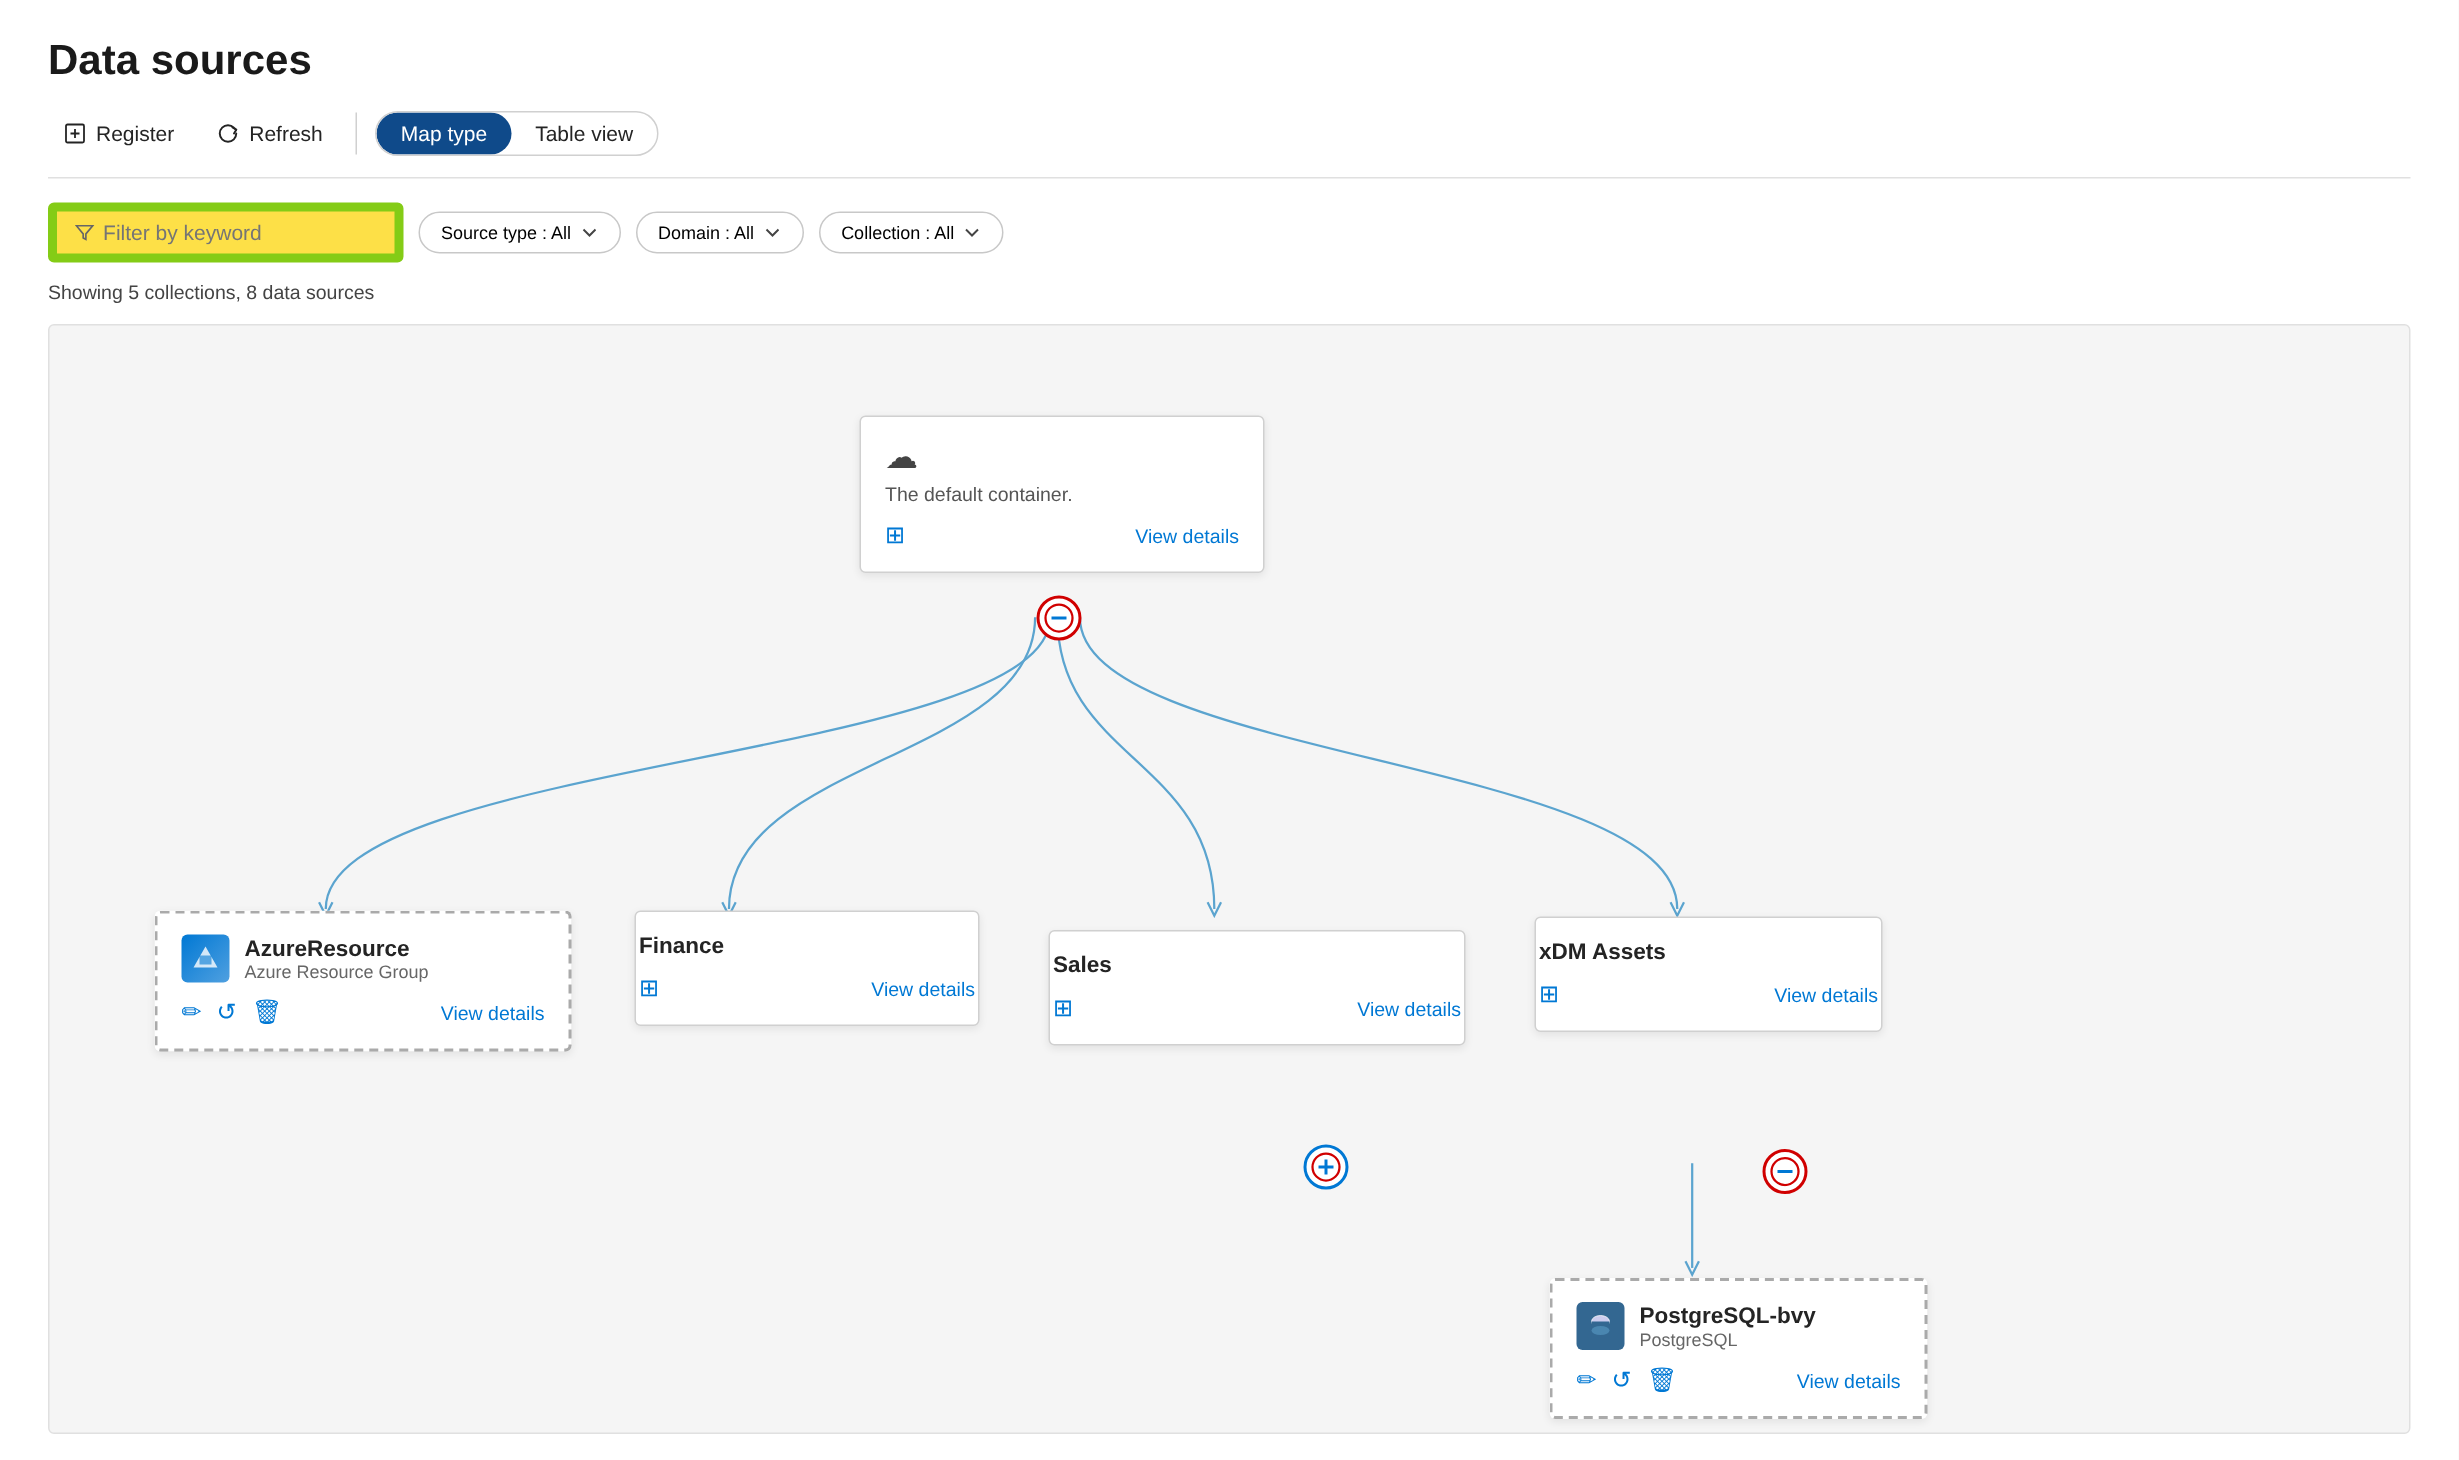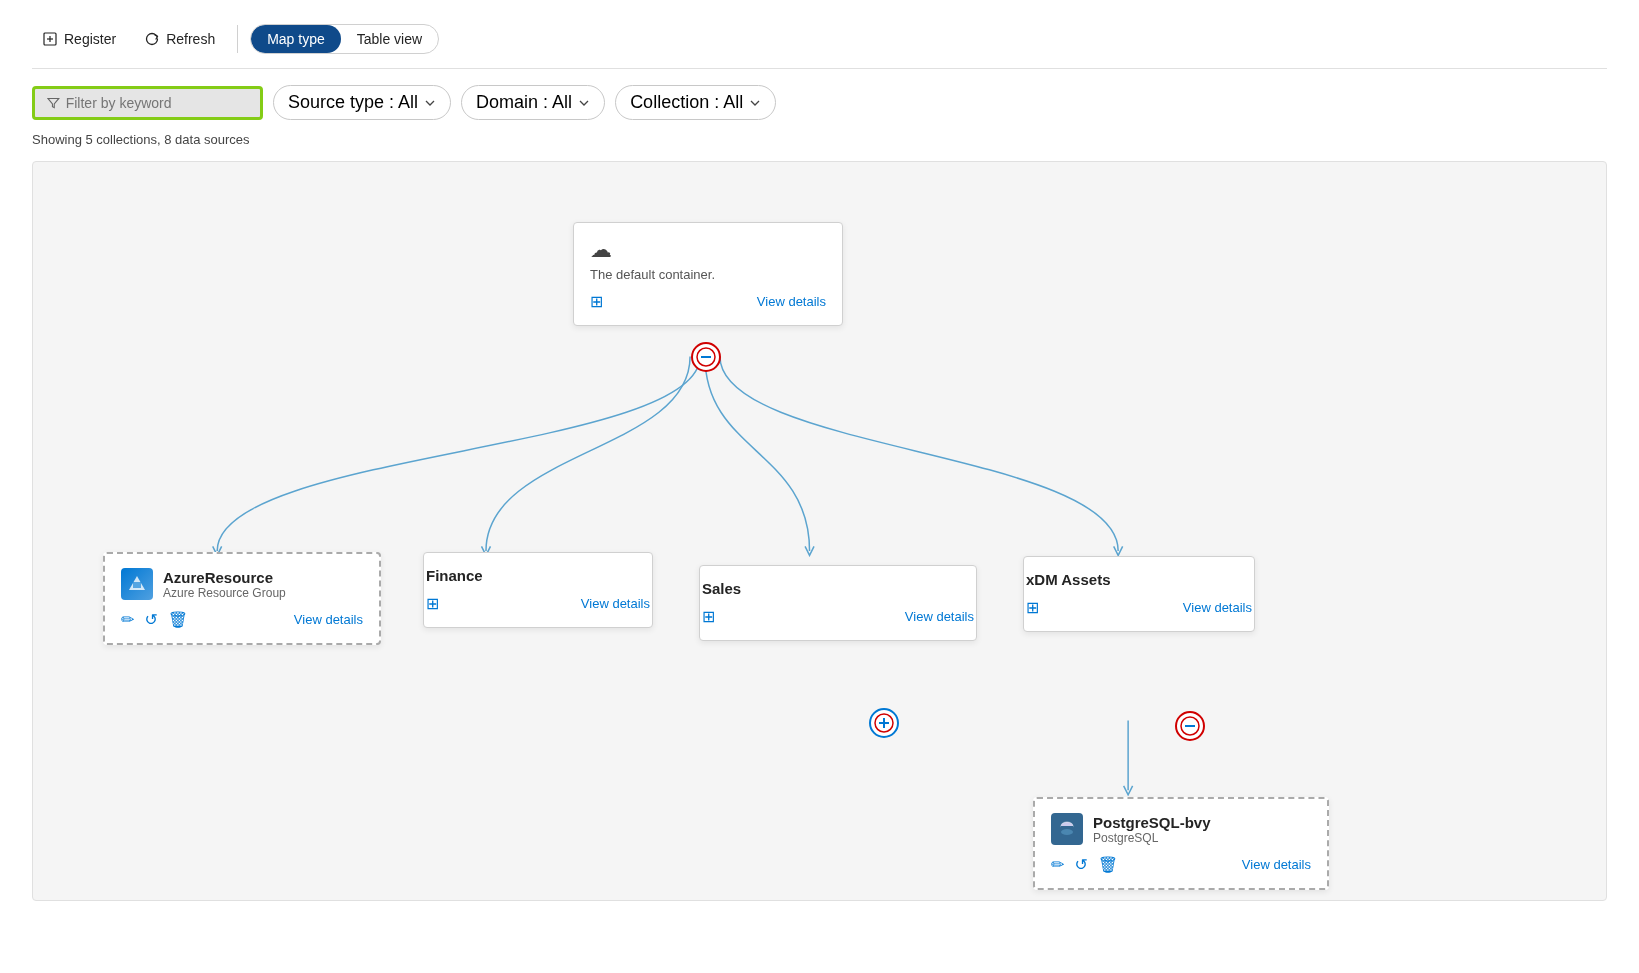--- a/index.html
+++ b/index.html
@@ -14,24 +14,24 @@
     .toolbar-btn { display: flex; align-items: center; gap: 6px; background: none; border: none; cursor: pointer; color: #242424; font-size: 14px; padding: 6px 10px; border-radius: 4px; }
 
     .toolbar-divider { width: 1px; height: 28px; background: #d0d0d0; margin: 0 4px; }
 
     .view-toggle { display: flex; border-radius: 20px; overflow: hidden; border: 1px solid #d0d0d0; }
     .view-btn { padding: 6px 16px; border: none; cursor: pointer; font-size: 14px; background: none; color: #242424; }
     .view-btn.active { background: #0f4a8a; color: #fff; border-radius: 20px; }
 
     .filters { display: flex; align-items: center; gap: 10px; margin-bottom: 12px; }
 
-    .filter-input { display: flex; align-items: center; gap: 6px; border: 3px solid #84cc16; border-radius: 4px; padding: 6px 12px; background: #e5e5e5; min-width: 180px; }
+    .filter-input { display: flex; align-items: center; gap: 6px; border: 6px solid #84cc16; border-radius: 4px; padding: 6px 12px; background: #fde047; min-width: 180px; }
     .filter-input input { border: none; outline: none; font-size: 14px; color: #555; background: transparent; width: 100%; }
 
-    .filter-dropdown { display: flex; align-items: center; gap: 6px; border: 1px solid #c8c8c8; border-radius: 20px; padding: 6px 14px; background: #fff; cursor: pointer; font-size: 18px; white-space: nowrap; }
+    .filter-dropdown { display: flex; align-items: center; gap: 6px; border: 1px solid #c8c8c8; border-radius: 20px; padding: 6px 14px; background: #fff; cursor: pointer; font-size: 12px; white-space: nowrap; }
 
     .results-text { font-size: 13px; color: #444; margin-bottom: 14px; }
 
     .canvas { background: #f5f5f5; border: 1px solid #e0e0e0; border-radius: 4px; min-height: 700px; position: relative; overflow: hidden; }
 
     svg.connections { position: absolute; top: 0; left: 0; width: 100%; height: 100%; pointer-events: none; }
 
     
     .card { position: absolute; background: #fff; border: 1px solid #d0d0d0; border-radius: 4px; box-shadow: 0 2px 6px rgba(0,0,0,0.08); }
 
@@ -64,20 +64,21 @@
     .circle-btn svg { width: 20px; height: 20px; }
 
     .azure-icon { width: 32px; height: 32px; background: linear-gradient(135deg, #0078d4, #50a0e0); border-radius: 4px; display: flex; align-items: center; justify-content: center; color: white; font-size: 14px; font-weight: bold; }
 
     .pg-icon { width: 32px; height: 32px; background: #336791; border-radius: 4px; display: flex; align-items: center; justify-content: center; color: white; font-size: 12px; font-weight: bold; }
   </style>
 </head>
 <body>
 
 <div class="page">
+  <h1 class="page-title">Data sources</h1>
 
   <div class="toolbar">
     <button class="toolbar-btn">
       <svg width="16" height="16" viewBox="0 0 16 16" fill="none">
         <rect x="2" y="2" width="12" height="12" rx="1" stroke="#242424" stroke-width="1.2" fill="none"></rect>
         <line x1="5" y1="8" x2="11" y2="8" stroke="#242424" stroke-width="1.2"></line>
         <line x1="8" y1="5" x2="8" y2="11" stroke="#242424" stroke-width="1.2"></line>
       </svg>
       <span>Register</span>
     </button>
@@ -220,21 +221,21 @@
       </div>
     </div>
 
     <div class="circle-btn" style="left: 1142px; top: 549px;">
       <svg viewBox="0 0 20 20" fill="none">
         <circle cx="10" cy="10" r="9" stroke="#d00000" stroke-width="1.5" fill="white"></circle>
         <line x1="5" y1="10" x2="15" y2="10" stroke="#0078d4" stroke-width="2"></line>
       </svg>
     </div>
 
-    <div class="card card-dashed source-card" style="left: 1000px; top: 635px; width: 296px;">
+    <div class="card card-dashed source-card" style="left: 1000px; top: 635px; width: 252px;">
       <div class="card-header">
         <div class="pg-icon">
           <svg width="20" height="20" viewBox="0 0 20 20" fill="none">
             <ellipse cx="10" cy="7" rx="6" ry="4" fill="#cce" stroke="white" stroke-width="0.5"></ellipse>
             <rect x="4" y="7" width="12" height="6" fill="#336791"></rect>
             <ellipse cx="10" cy="13" rx="6" ry="3" fill="#4a86b0"></ellipse>
           </svg>
         </div>
         <div>
           <div class="card-name">PostgreSQL-bvy</div>

